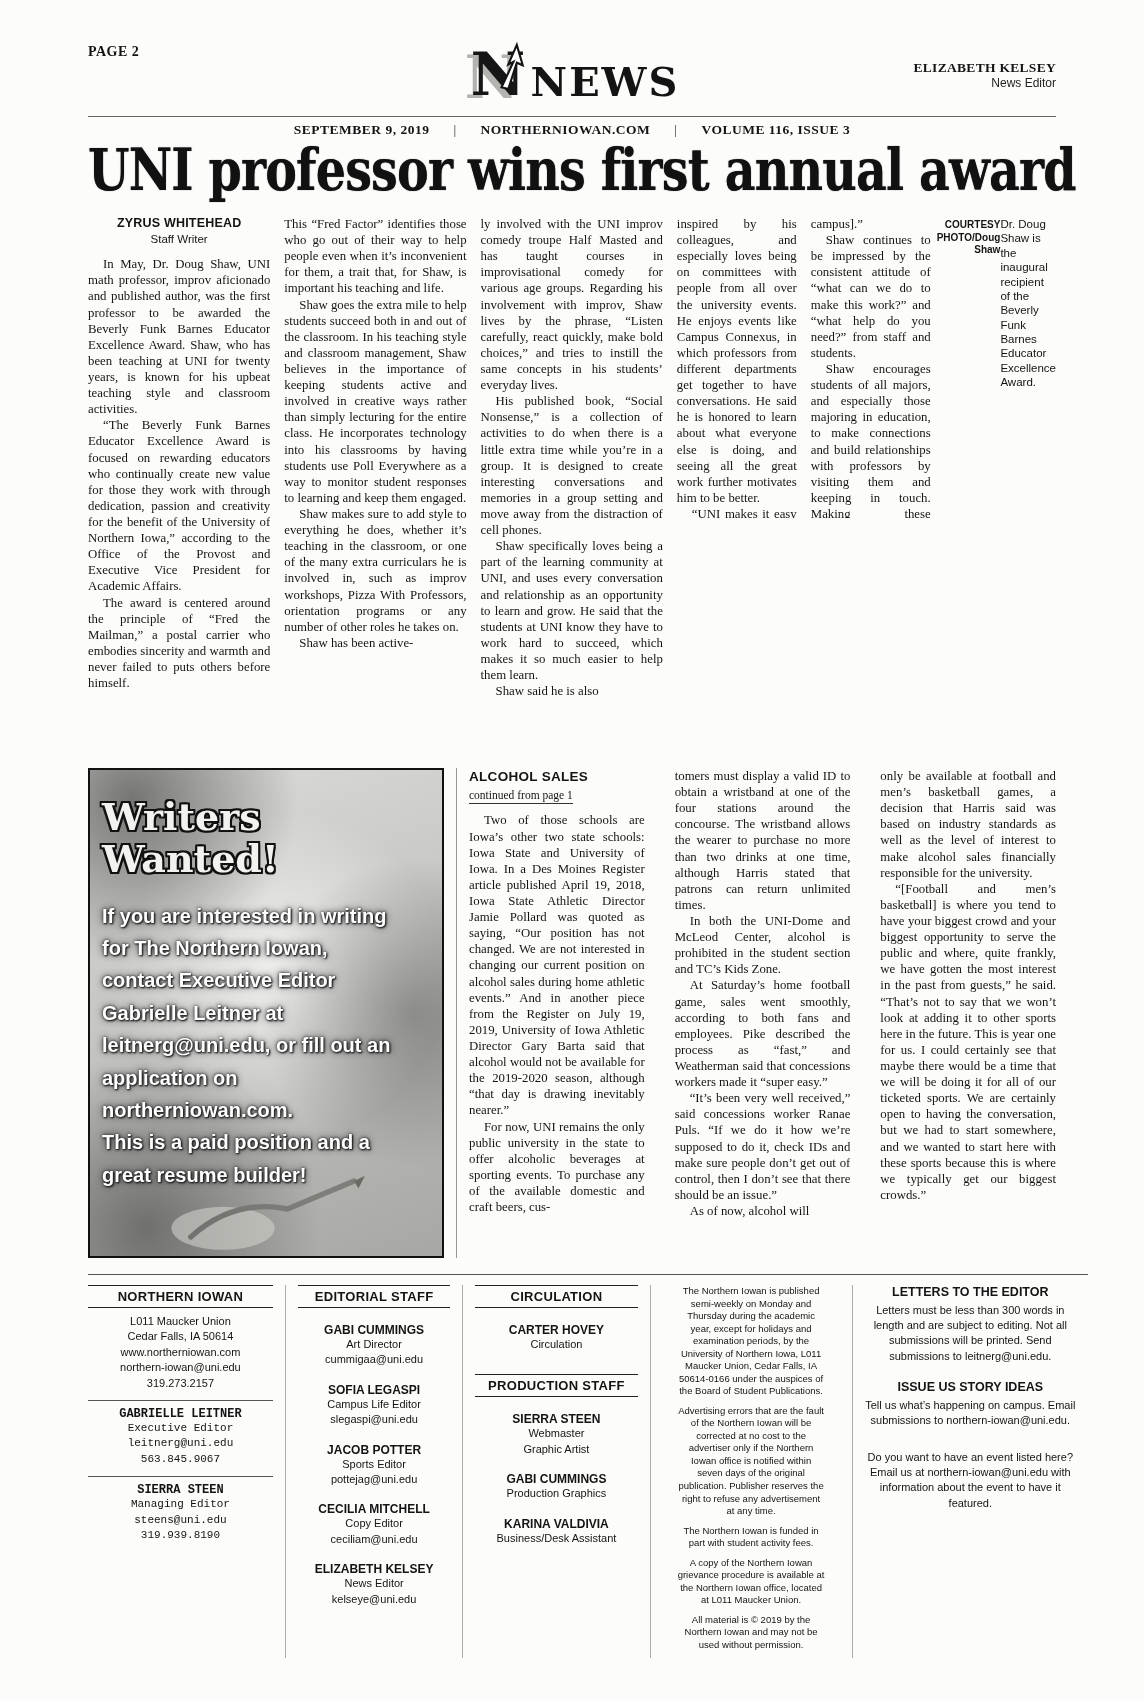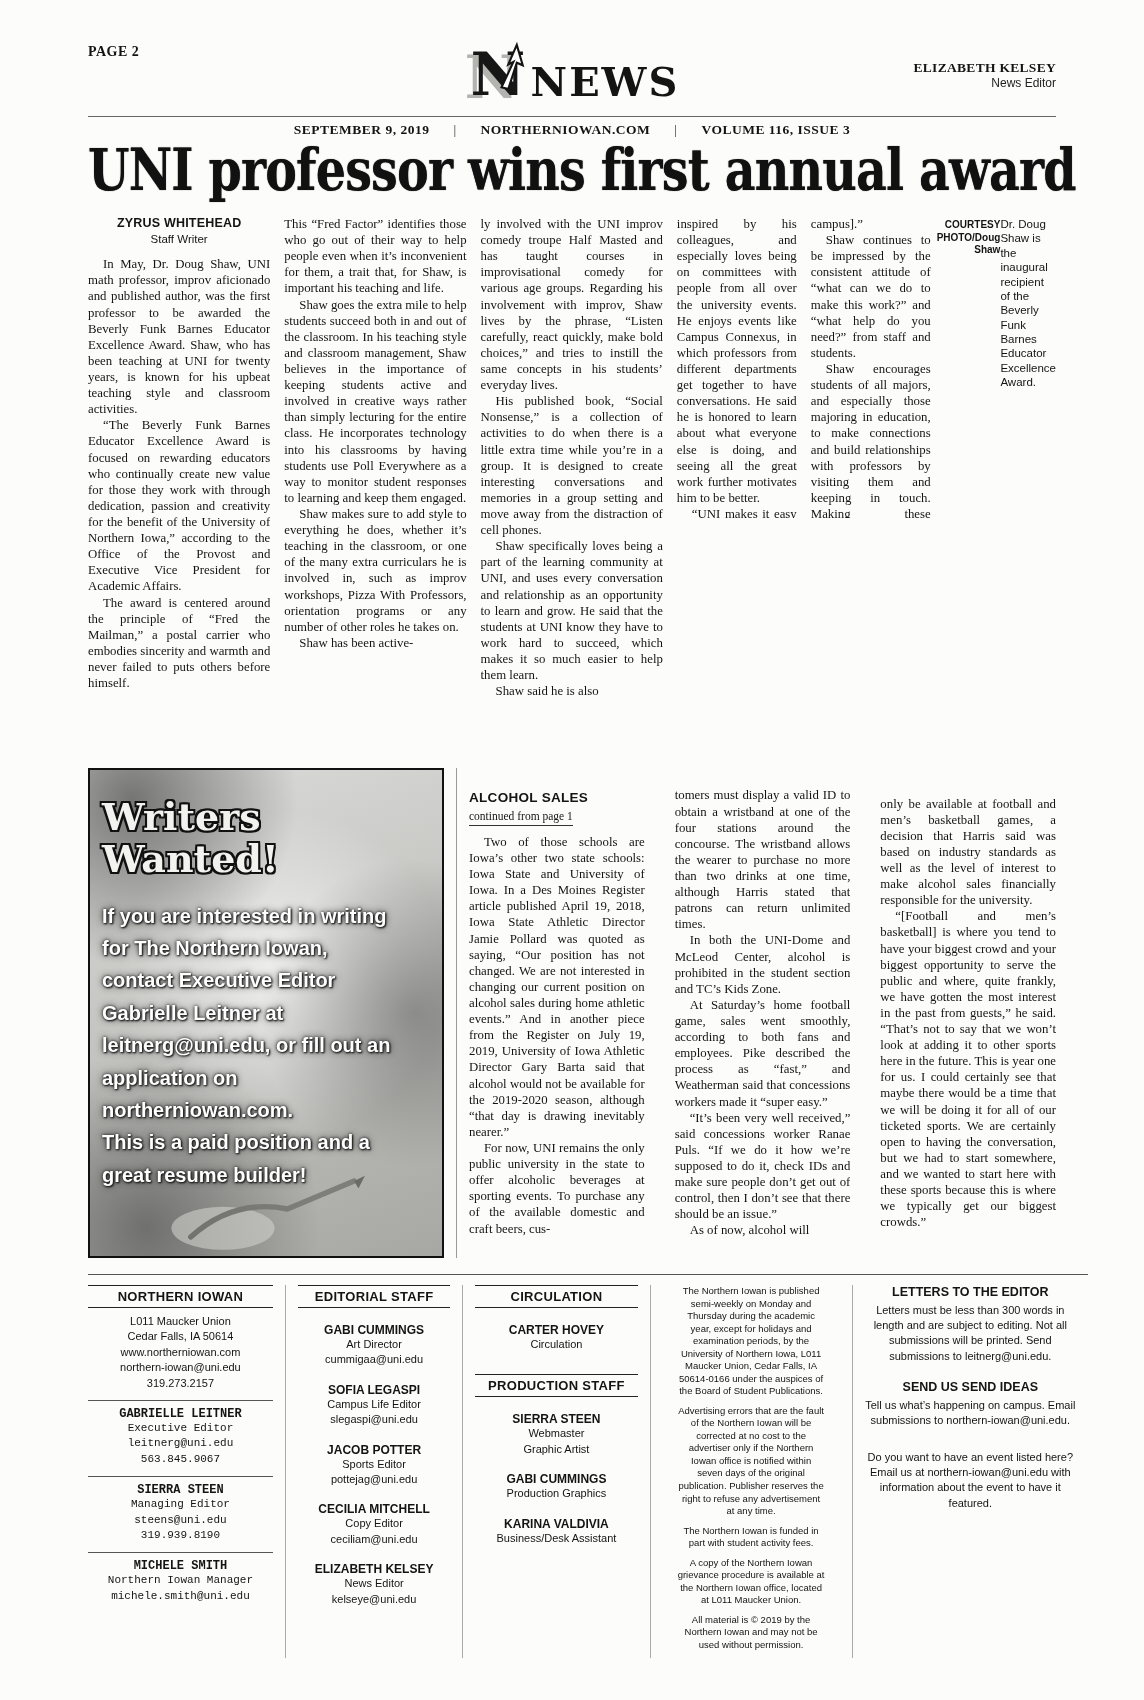--- a/index.html
+++ b/index.html
@@ -78,21 +78,21 @@
       radial-gradient(circle at 55% 42%, rgba(255,255,255,.75), transparent 48%),
       linear-gradient(160deg,#dcdcda,#a7a7a3); }
   .ad-title { font-family:"DejaVu Serif",serif; font-weight:bold; font-size:38px; line-height:1.1; color:#f2f2ef;
     text-shadow:-2px 0 0 #111,2px 0 0 #111,0 -2px 0 #111,0 2px 0 #111,-2px -2px 0 #111,2px 2px 0 #111,-2px 2px 0 #111,2px -2px 0 #111; }
   .ad-body { margin-top:20px; }
   .ad-line { font-family:"Liberation Sans",sans-serif; font-weight:bold; font-size:20px; line-height:1.62; color:#fff;
     text-shadow:0 0 3px #222, 0 0 7px #333, 1px 1px 2px #000; }
   .pencil { position:absolute; bottom:4px; left:50%; transform:translateX(-50%); width:72%; height:86px; opacity:.75; }
 
   .alcohol { flex:1; display:flex; gap:30px; border-left:1px solid #999; padding-left:12px;
-    font-size:12.8px; line-height:1.26; text-align:justify; overflow:hidden;align-items:center; }
+    font-size:12.8px; line-height:1.26; text-align:justify; overflow:hidden; }
   .alcohol .col { flex:1; overflow:hidden; }
   .alc-head { margin-bottom:8px; text-align:left; }
   .alc-title { font-family:"Liberation Sans",sans-serif; font-weight:bold; font-size:13.5px; letter-spacing:.3px; }
   .alc-cont { display:inline-block; font-size:11.5px; border-bottom:1px solid #333; padding-bottom:1px; margin-top:3px; }
 
   
   .mast { display:flex; margin:16px 56px 0 88px; border-top:1px solid #555; padding-top:10px;
     font-family:"Liberation Sans",sans-serif; }
   .mcol { padding:0 12px; border-left:1px solid #aaa; text-align:center; }
   .mcol:first-child { border-left:none; padding-left:0; }
@@ -279,27 +279,20 @@
           </div>
       </div>
       <div class="person">
         <div class="person-name">SIERRA STEEN</div>
         <div>
             <div class="person-line">Managing Editor</div>
             <div class="person-line">steens@uni.edu</div>
             <div class="person-line">319.939.8190</div>
           </div>
       </div>
-      <div class="person">
-        <div class="person-name">MICHELE SMITH</div>
-        <div>
-            <div class="person-line">Northern Iowan Manager</div>
-            <div class="person-line">michele.smith@uni.edu</div>
-          </div>
-      </div>
     </div>
 
     <div class="mcol mcol-edit">
       <div class="mhead">EDITORIAL STAFF</div>
       <div class="person">
         <div class="person-name">GABI CUMMINGS</div>
         <div>
             <div class="person-line">Art Director</div>
             <div class="person-line">cummigaa@uni.edu</div>
           </div>
@@ -370,19 +363,19 @@
           <p class="fine-para">Advertising errors that are the fault of the Northern Iowan will be corrected at no cost to the advertiser only if the Northern Iowan office is notified within seven days of the original publication. Publisher reserves the right to refuse any advertisement at any time.</p>
           <p class="fine-para">The Northern Iowan is funded in part with student activity fees.</p>
           <p class="fine-para">A copy of the Northern Iowan grievance procedure is available at the Northern Iowan office, located at L011 Maucker Union.</p>
           <p class="fine-para">All material is © 2019 by the Northern Iowan and may not be used without permission.</p>
         </div>
     </div>
 
     <div class="mcol mcol-letters">
       <div class="lhead">LETTERS TO THE EDITOR</div>
       <p class="ltext">Letters must be less than 300 words in length and are subject to editing. Not all submissions will be printed. Send submissions to leitnerg@uni.edu.</p>
-      <div class="lhead mt">SEND US SEND IDEAS</div>
+      <div class="lhead mt">ISSUE US STORY IDEAS</div>
       <p class="ltext">Tell us what’s happening on campus. Email submissions to northern-iowan@uni.edu.</p>
       <p class="ltext levent">Do you want to have an event listed here? Email us at northern-iowan@uni.edu with information about the event to have it featured.</p>
     </div>
 
   </footer>
 </div>
 
 </body></html>

